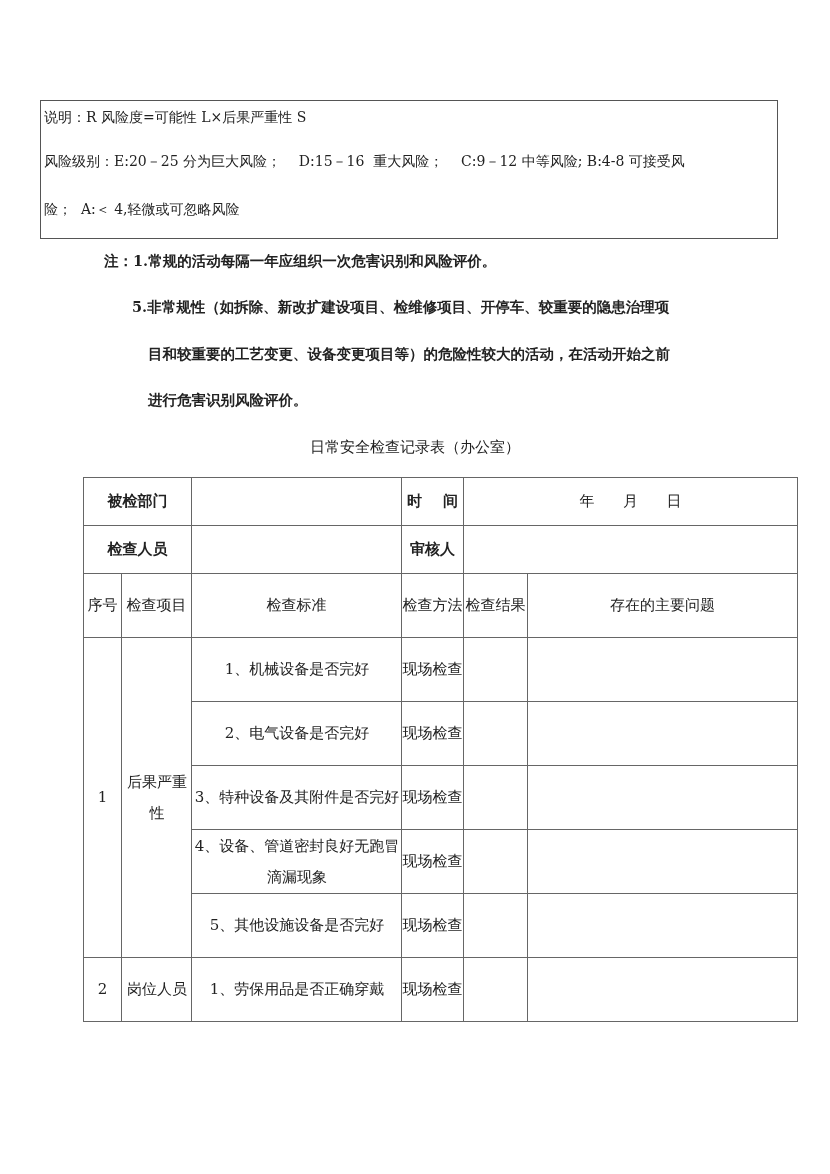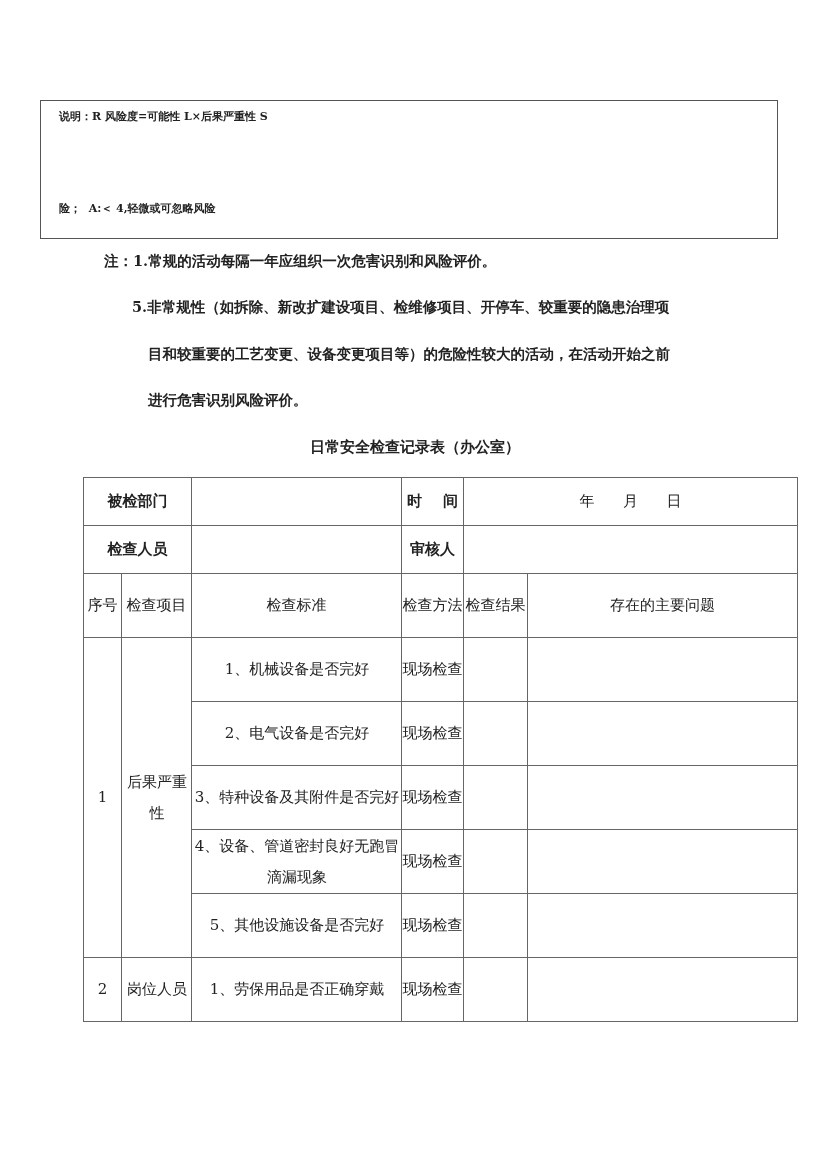--- a/index.html
+++ b/index.html
@@ -1,37 +1,38 @@
 <!DOCTYPE html>
 <html><head>
   <meta charset="utf-8">
   <style>
     html, body { margin: 0; padding: 0; background: #ffffff; }
     body { width: 830px; height: 1174px; position: relative; overflow: hidden;
            font-family: "DejaVu Serif", "Liberation Serif", serif; color: #222; }
     .note-box { position: absolute; left: 40px; top: 100px; width: 738px; height: 139px;
                 border: 1px solid #555; box-sizing: border-box; }
-    .note-line { position: absolute; left: 18px; font-size: 11px; white-space: pre; font-weight: bold; }
+    .note-line { position: absolute; left: 3px; font-size: 14px; white-space: pre; }
     .bold-note { position: absolute; font-size: 14.5px; font-weight: bold; white-space: pre; }
     .title { position: absolute; left: 0; width: 830px; top: 438px; text-align: center;
-             font-size: 15px; font-weight: bold; }
+             font-size: 15px; font-weight: normal; }
     table { position: absolute; left: 59px; top: 477px; border-collapse: collapse;
             table-layout: fixed; font-size: 15px; margin-left: 24px; }
     td { border: 1px solid #666; padding: 0; box-sizing: border-box; line-height: 31px; }
     .c { text-align: center; }
     .b { font-weight: bold; }
     .l { text-align: center; padding-left: 1px; }
     .h48 { height: 48px; }
     .h64 { height: 64px; }
   </style>
 </head>
 <body>
 
 <div class="note-box">
   <div class="note-line" style="top:8px;">说明：R 风险度=可能性 L×后果严重性 S</div>
+  <div class="note-line" style="top:52px;">风险级别：E:20－25 分为巨大风险；    D:15－16  重大风险；    C:9－12 中等风险; B:4-8 可接受风</div>
   <div class="note-line" style="top:100px;">险；  A:＜ 4,轻微或可忽略风险</div>
 </div>
 
 <div class="bold-note" style="left:96px; top:252px;margin-left:8px;">注：1.常规的活动每隔一年应组织一次危害识别和风险评价。</div>
 <div class="bold-note" style="left:132px; top:298px;">5.非常规性（如拆除、新改扩建设项目、检维修项目、开停车、较重要的隐患治理项</div>
 <div class="bold-note" style="left:148px; top:345px;">目和较重要的工艺变更、设备变更项目等）的危险性较大的活动，在活动开始之前</div>
 <div class="bold-note" style="left:148px; top:391px;">进行危害识别风险评价。</div>
 
 <div class="title">日常安全检查记录表（办公室）</div>
 

